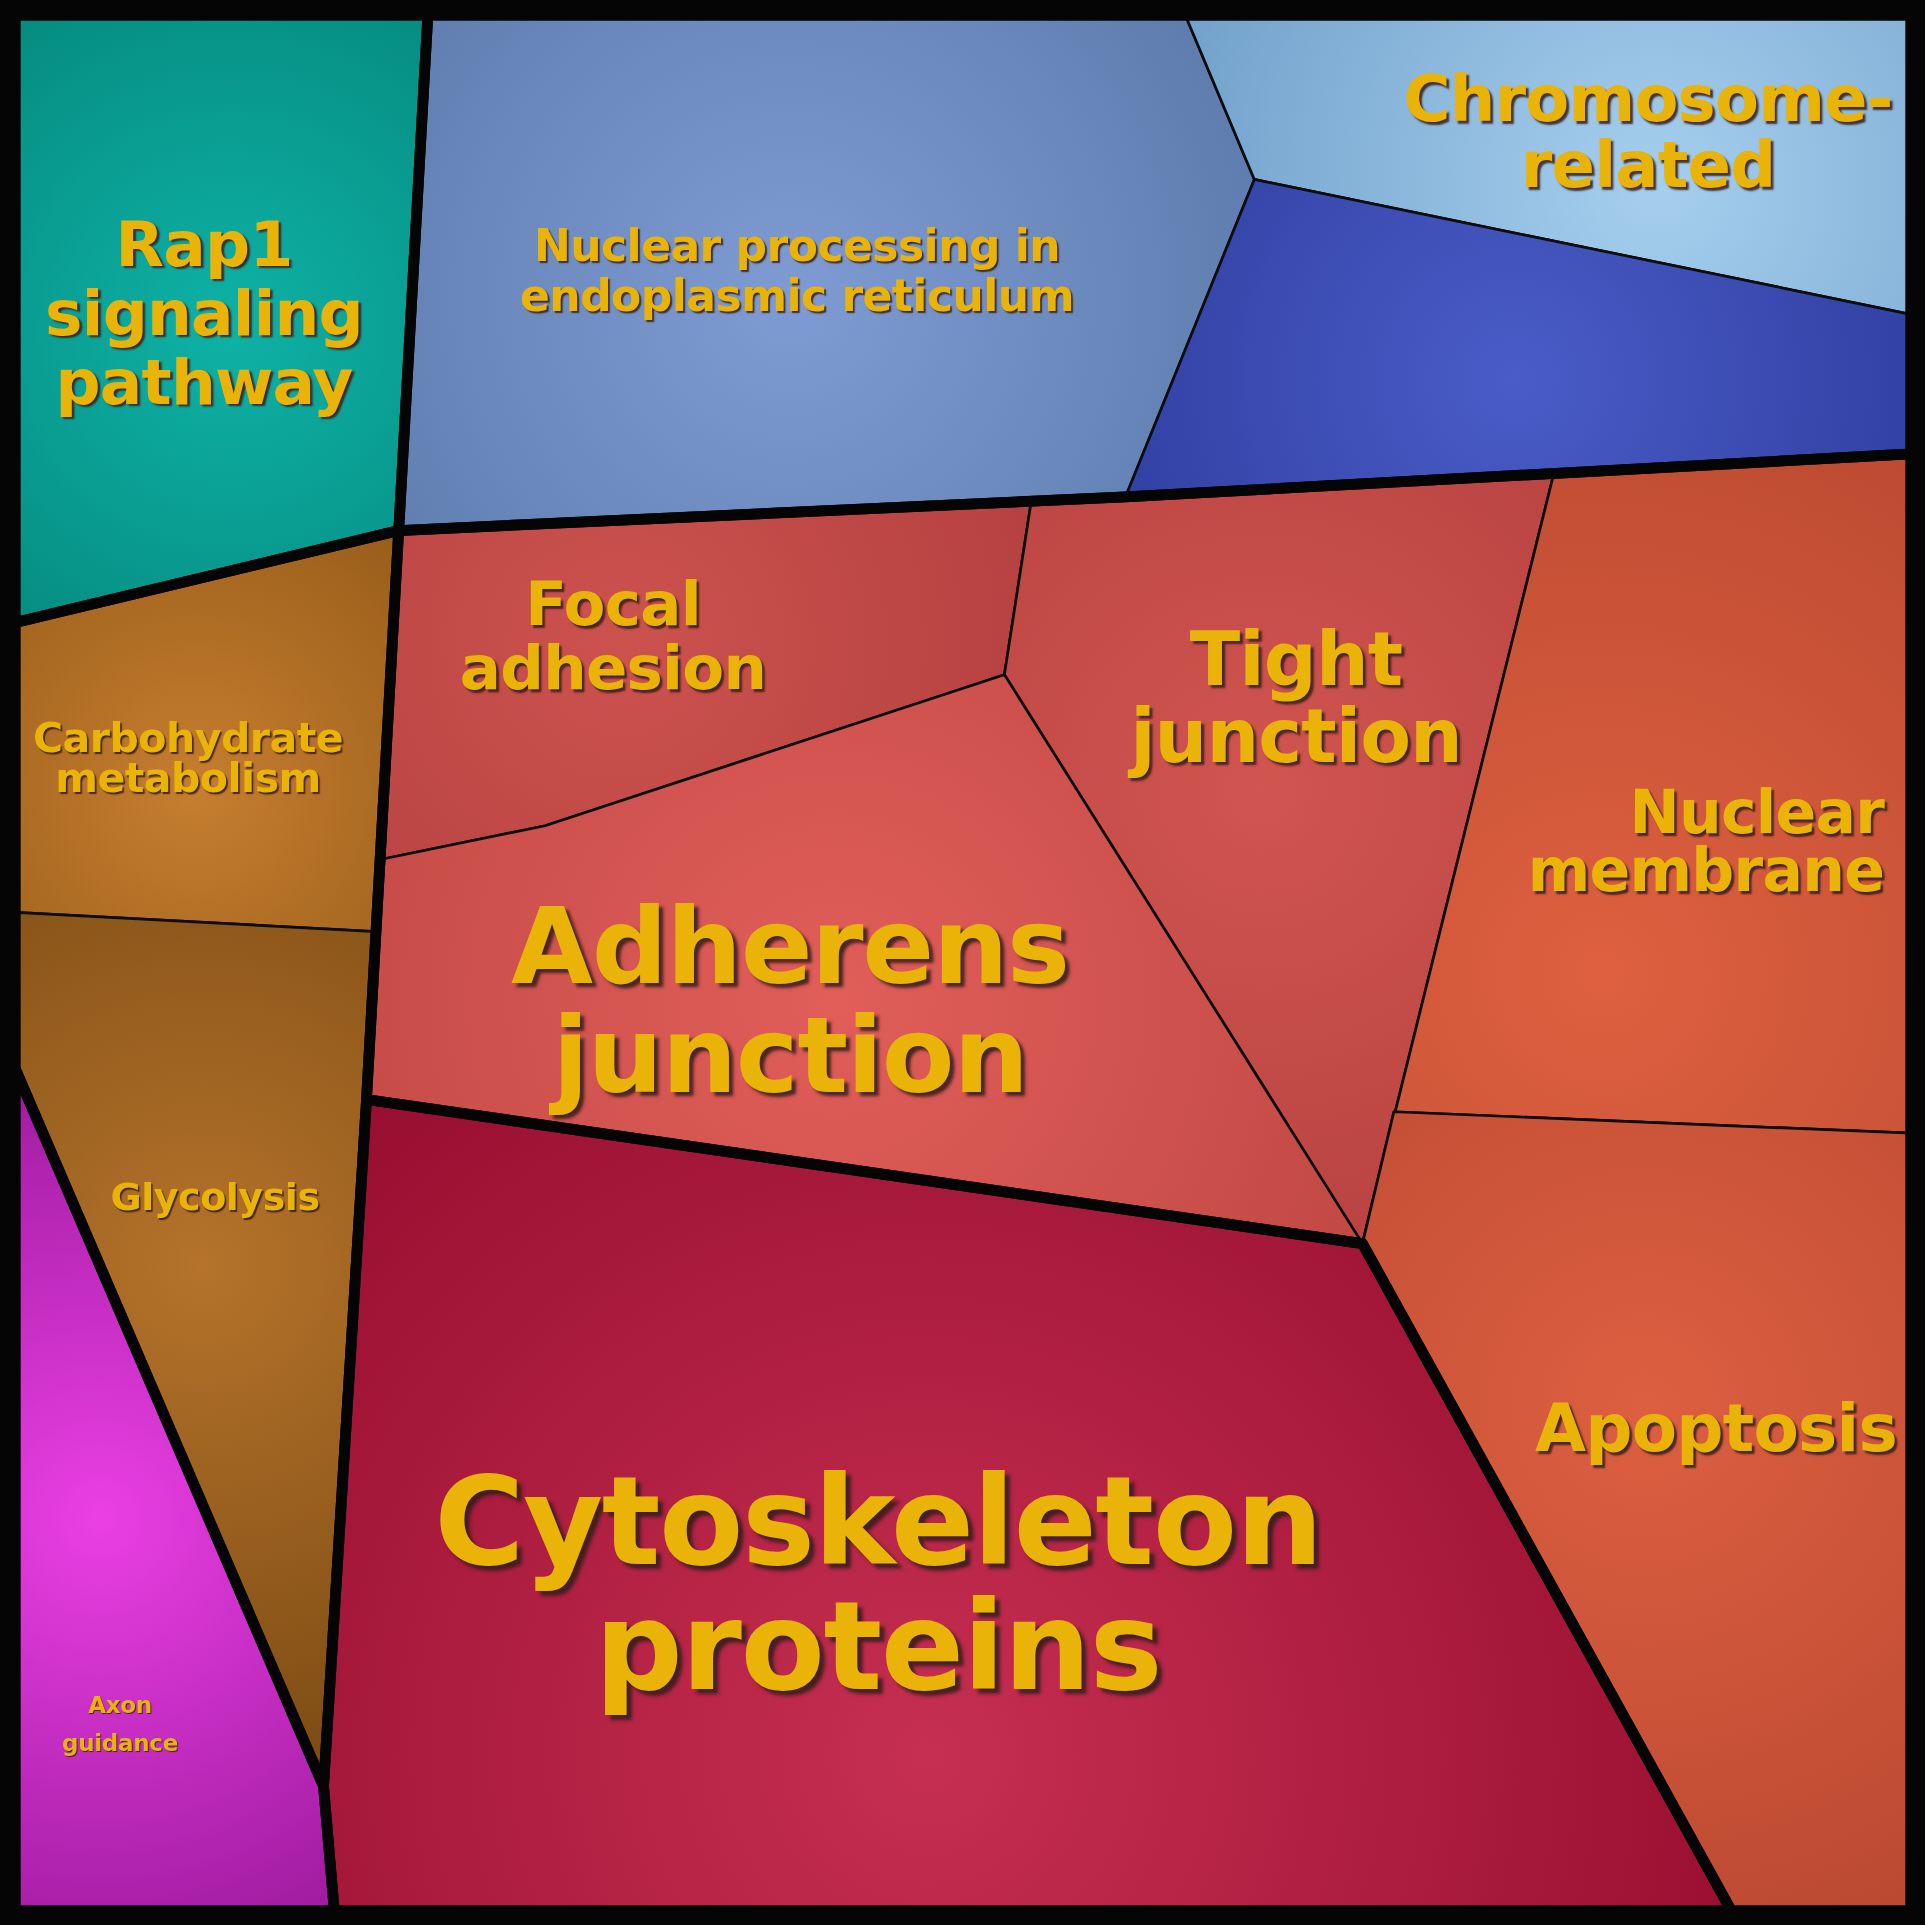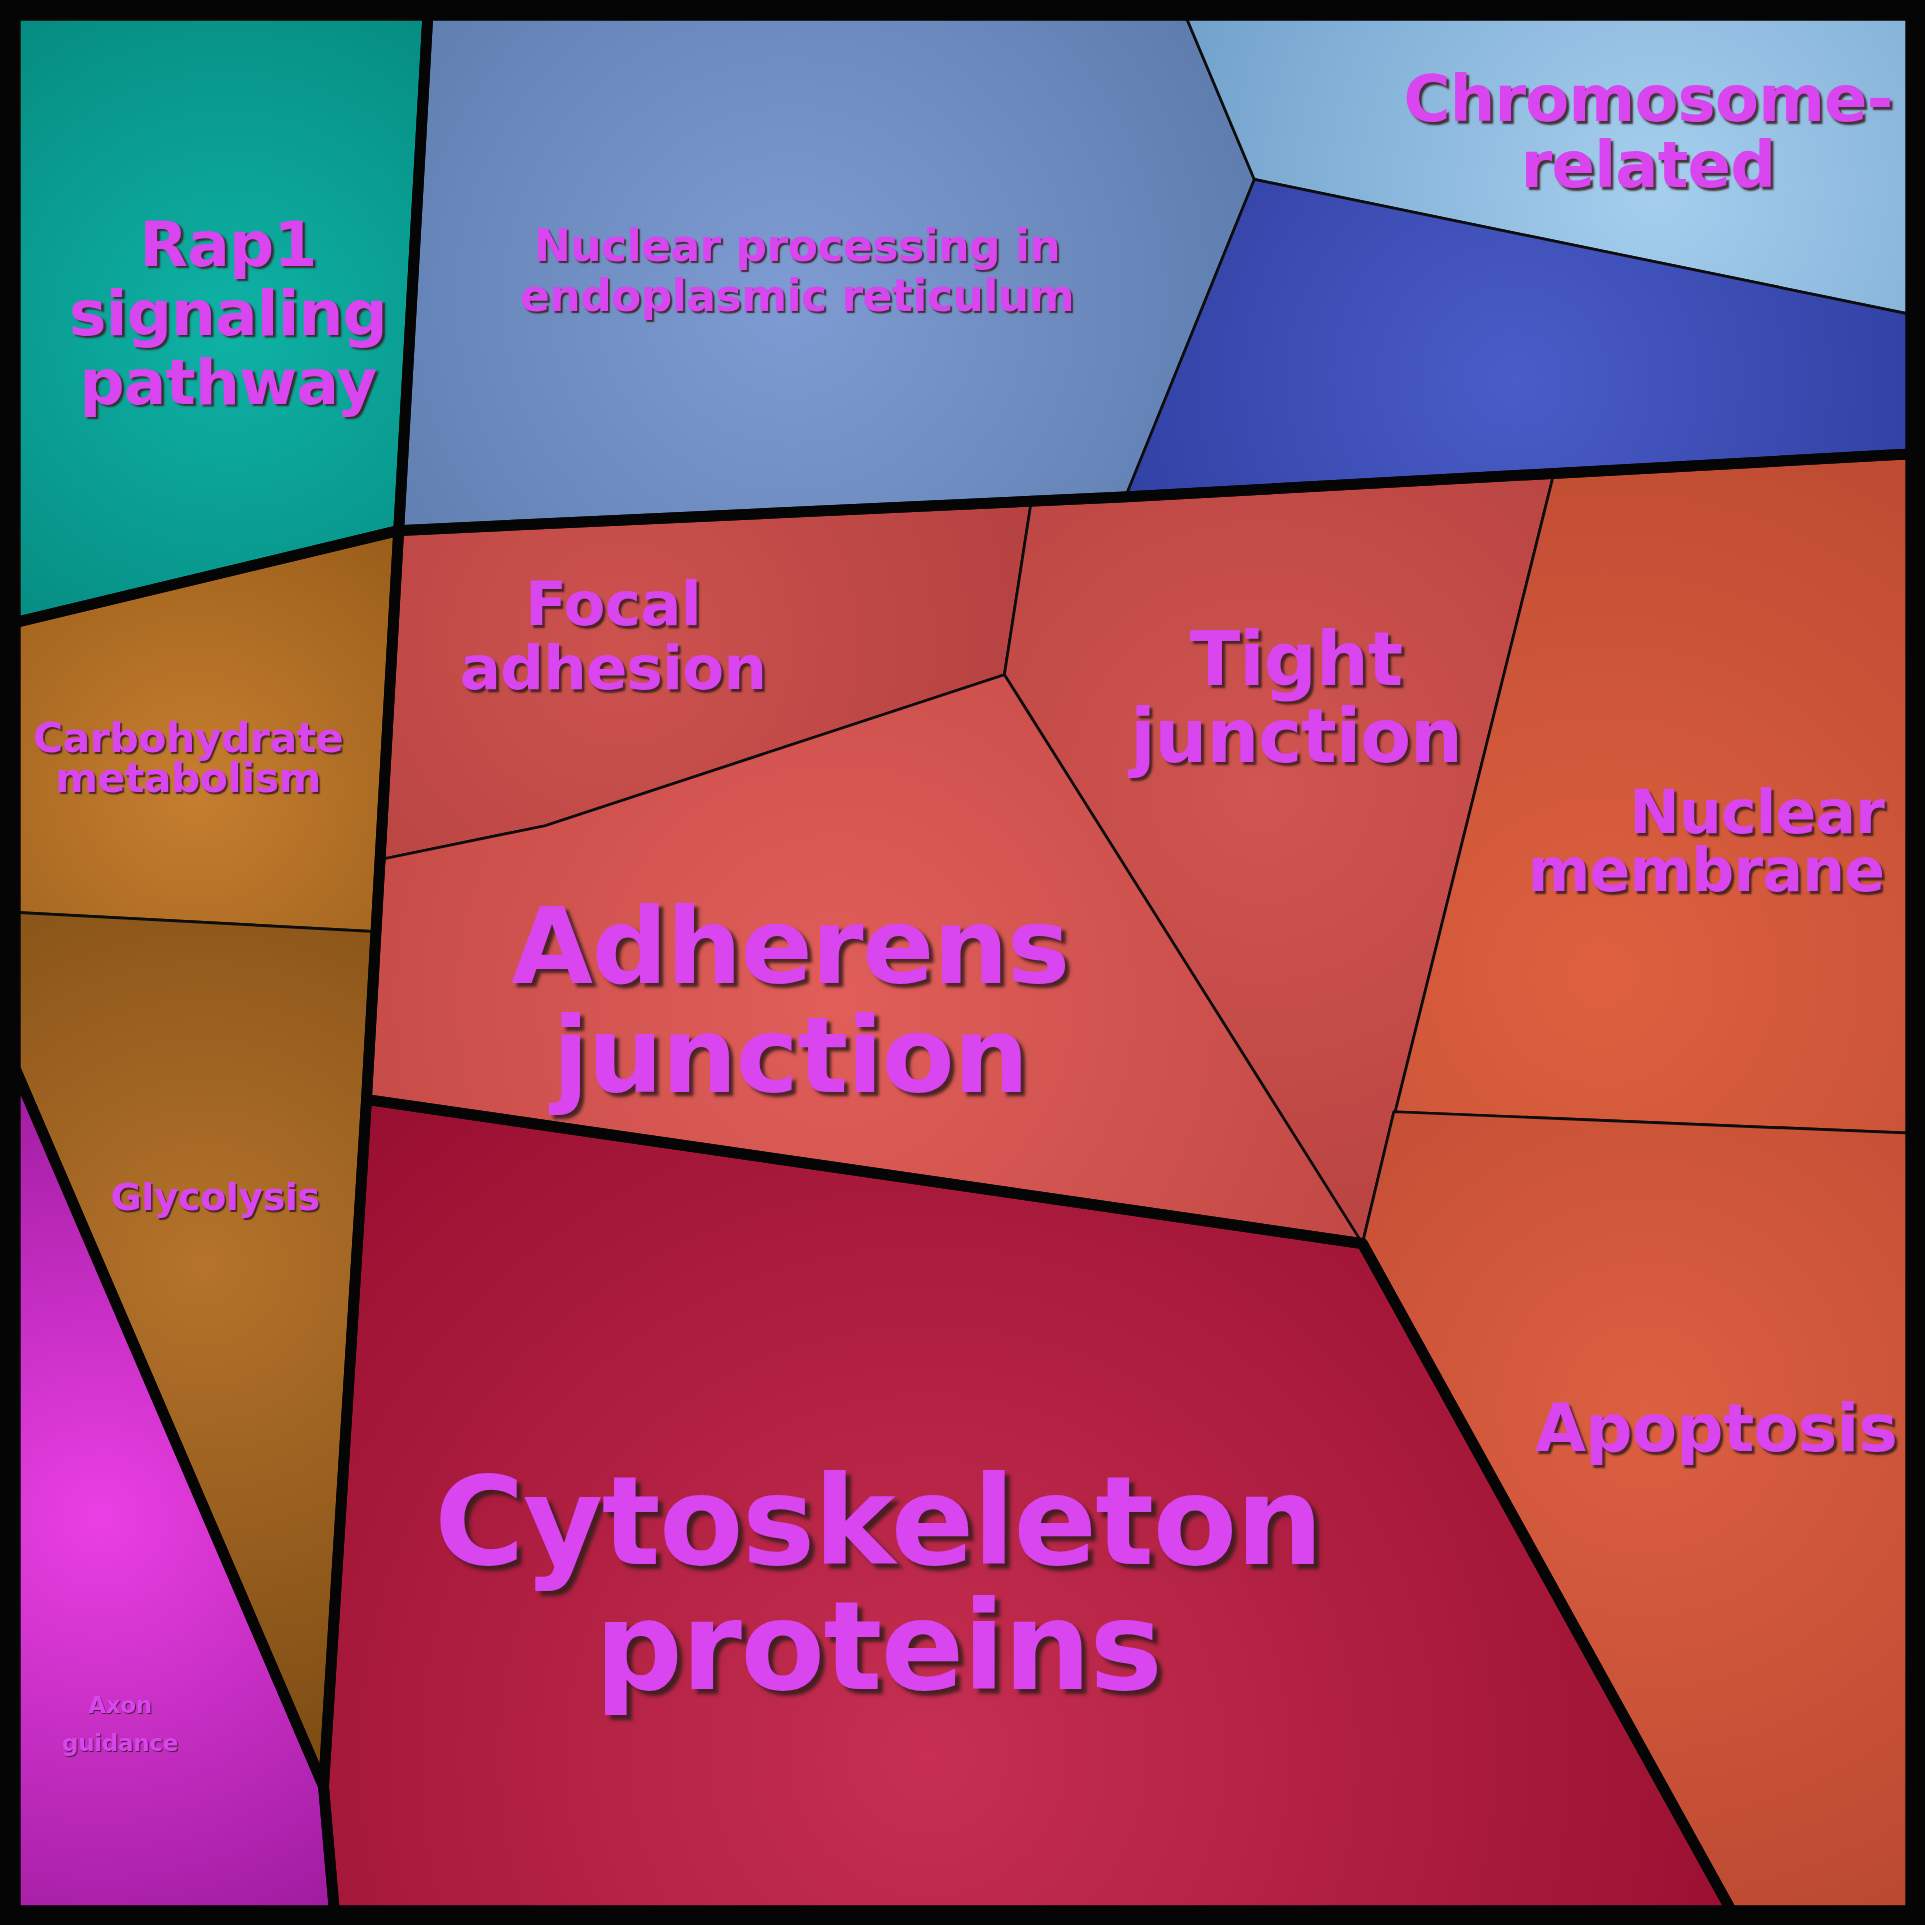--- a/index.html
+++ b/index.html
@@ -10,21 +10,21 @@
     overflow:hidden;
     font-family:"DejaVu Sans","Liberation Sans",sans-serif;
   }
   #map{position:absolute;left:0;top:0;width:100%;height:100%;display:block;}
   .cell{stroke:#0d0d0d;stroke-width:3.5;stroke-linejoin:round;}
   .group-outline{fill:none;stroke:#050505;stroke-width:14;stroke-linejoin:round;}
   .frame{fill:none;stroke:#050505;stroke-width:44;}
   .label{
     position:absolute;
     transform:translate(-50%,-50%);
-    color:#d946ef;
+    color:#eab308;
     font-weight:bold;
     text-align:center;
     white-space:pre-line;
     letter-spacing:-0.012em;
     text-shadow:0.042em 0.042em 0.03em rgba(55,30,30,0.88);
     pointer-events:none;
   }
 </style>
 </head>
 <body>
@@ -103,21 +103,21 @@
     <polygon class="group-outline" points="20,20 558,20 520,692 20,812"></polygon>
     <polygon class="group-outline" points="558,20 2492,20 2492,592 1468,648 520,692"></polygon>
     <polygon class="group-outline" points="20,812 520,692 478,1434 422,2330 20,1394"></polygon>
     <polygon class="group-outline" points="20,1394 422,2330 436,2492 20,2492"></polygon>
     <polygon class="group-outline" points="520,692 1468,648 2492,592 2492,2492 2258,2492 1777,1622 478,1434"></polygon>
     <polygon class="group-outline" points="478,1434 1777,1622 2258,2492 436,2492 422,2330"></polygon>
 
     <rect class="frame" x="0" y="0" width="2512" height="2512"></rect>
   </svg>
 
-  <div class="label" style="left:204px;  top:313px;  font-size:63px;  line-height:69px;margin-left:24px;">Rap1
+  <div class="label" style="left:204px;  top:313px;  font-size:63px;  line-height:69px;">Rap1
 signaling
 pathway</div>
   <div class="label" style="left:797px; top:271px;  font-size:44px;  line-height:50px;">Nuclear processing in
 endoplasmic reticulum</div>
   <div class="label" style="left:1648px; top:132px;  font-size:64px;  line-height:66px;">Chromosome-
 related</div>
   <div class="label" style="left:188px;  top:758px;  font-size:41px;  line-height:40px;">Carbohydrate
 metabolism</div>
   <div class="label" style="left:215px;  top:1197px; font-size:38px;  line-height:38px;">Glycolysis</div>
   <div class="label" style="left:120px;  top:1724px; font-size:23px;  line-height:38px;">Axon

